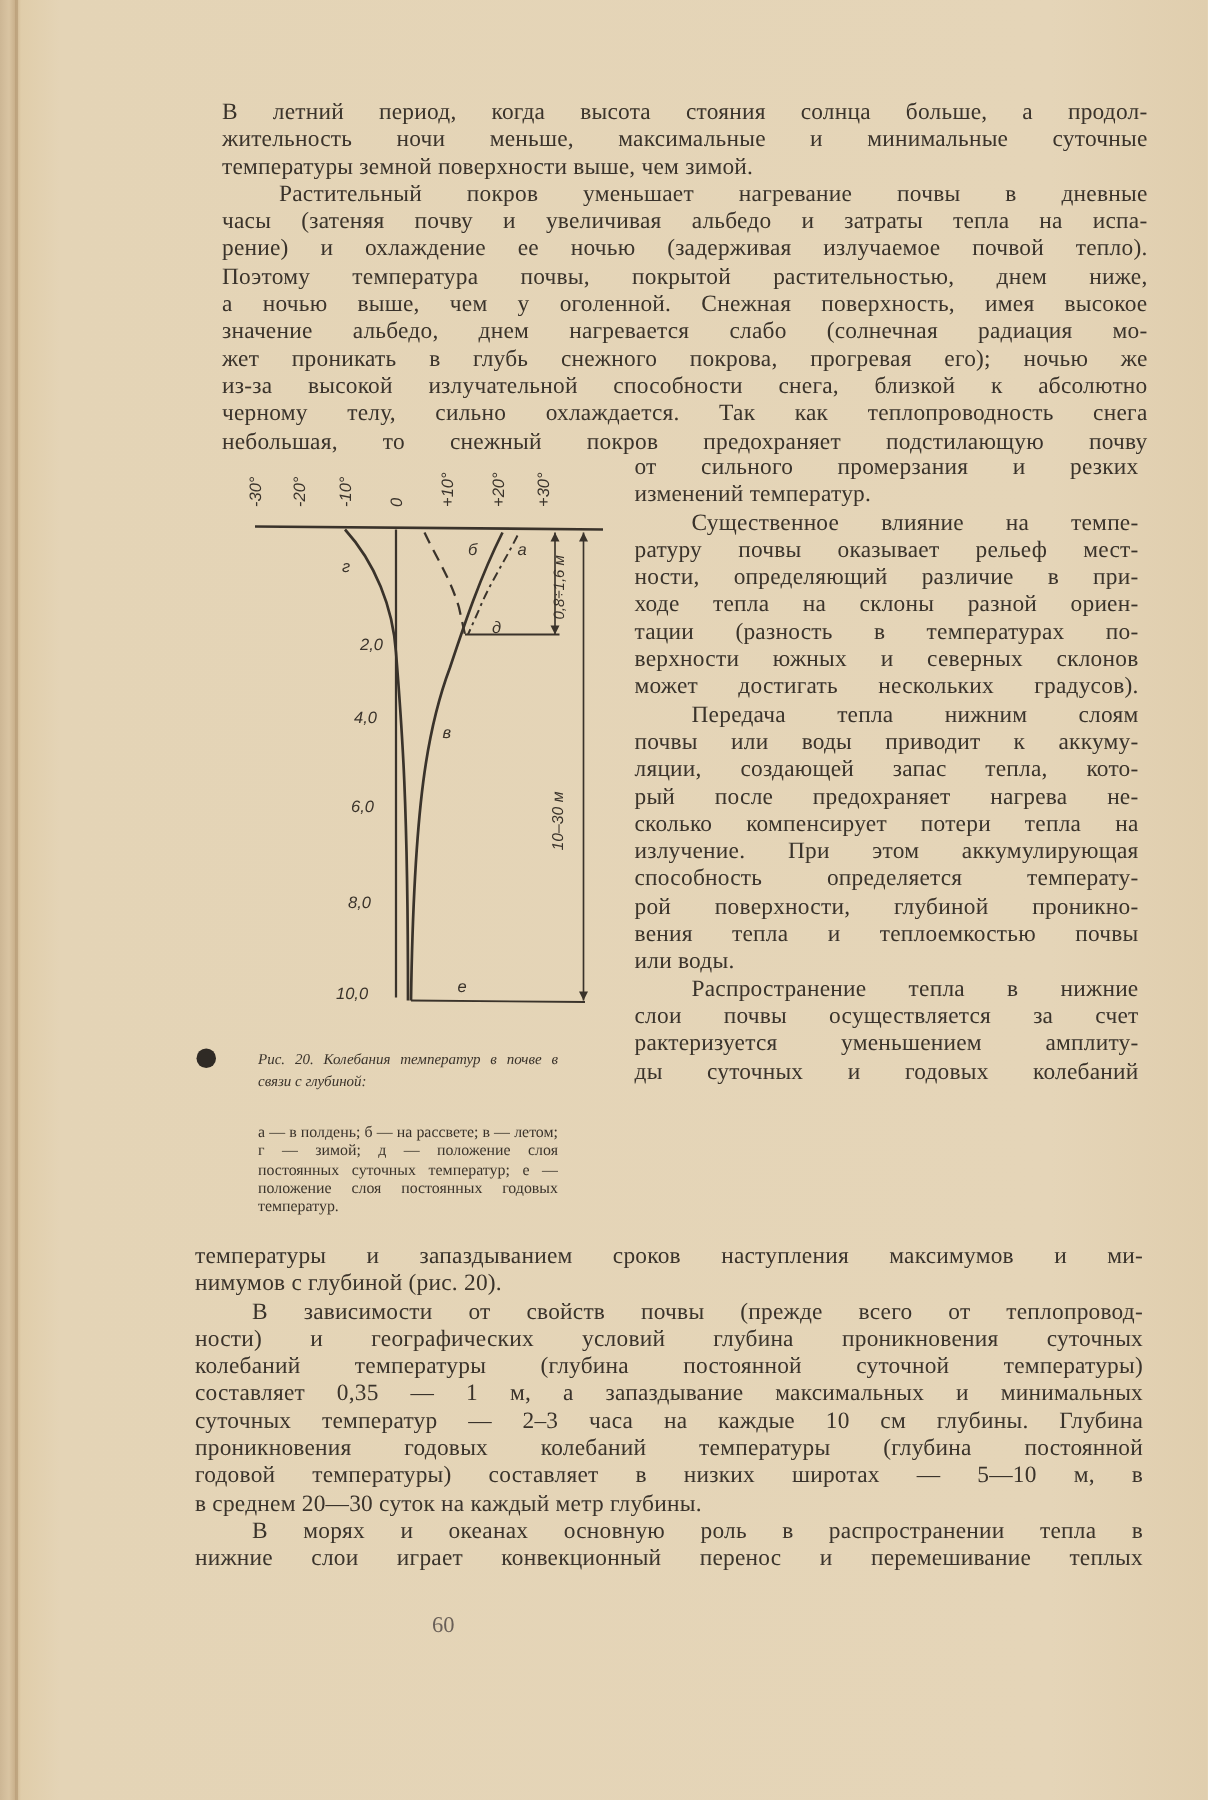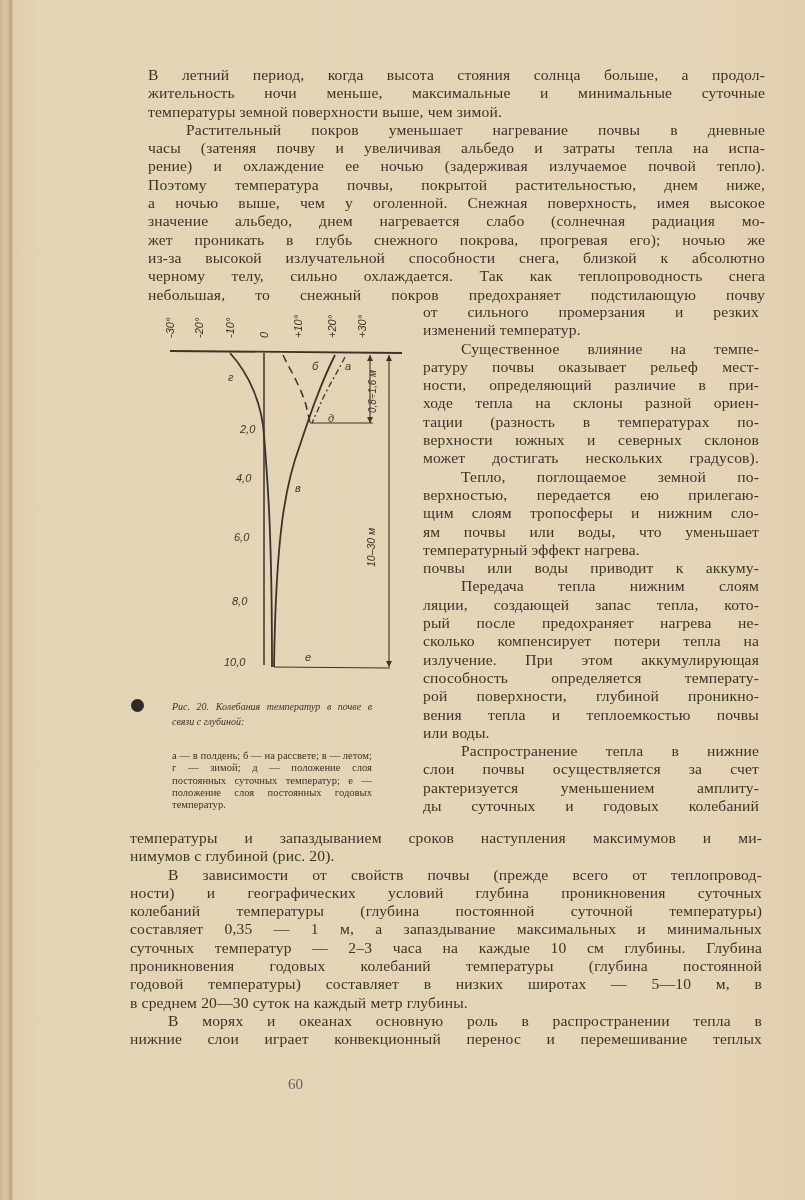--- a/index.html
+++ b/index.html
@@ -63,29 +63,22 @@
   <p>
     <span class="line" style="padding-left:38px">Существенное влияние на темпе-</span>
     <span class="line">ратуру почвы оказывает рельеф мест-</span>
     <span class="line">ности, определяющий различие в при-</span>
     <span class="line">ходе тепла на склоны разной ориен-</span>
     <span class="line">тации (разность в температурах по-</span>
     <span class="line">верхности южных и северных склонов</span>
     <span class="line">может достигать нескольких градусов).</span>
   </p>
   <p>
-    <span class="line" style="padding-left:38px">Тепло, поглощаемое земной по-</span>
-    <span class="line">верхностью, передается ею прилегаю-</span>
-    <span class="line">щим слоям тропосферы и нижним сло-</span>
-    <span class="line">ям почвы или воды, что уменьшает</span>
-    <span class="line last">температурный эффект нагрева.</span>
-  </p>
-  <p>
+    <span class="line" style="padding-left:38px">Передача тепла нижним слоям</span>
     <span class="line">почвы или воды приводит к аккуму-</span>
-    <span class="line" style="padding-left:38px">Передача тепла нижним слоям</span>
     <span class="line">ляции, создающей запас тепла, кото-</span>
     <span class="line">рый после предохраняет нагрева не-</span>
     <span class="line">сколько компенсирует потери тепла на</span>
     <span class="line">излучение. При этом аккумулирующая</span>
     <span class="line">способность определяется температу-</span>
     <span class="line">рой поверхности, глубиной проникно-</span>
     <span class="line">вения тепла и теплоемкостью почвы</span>
     <span class="line last">или воды.</span>
   </p>
   <p>

